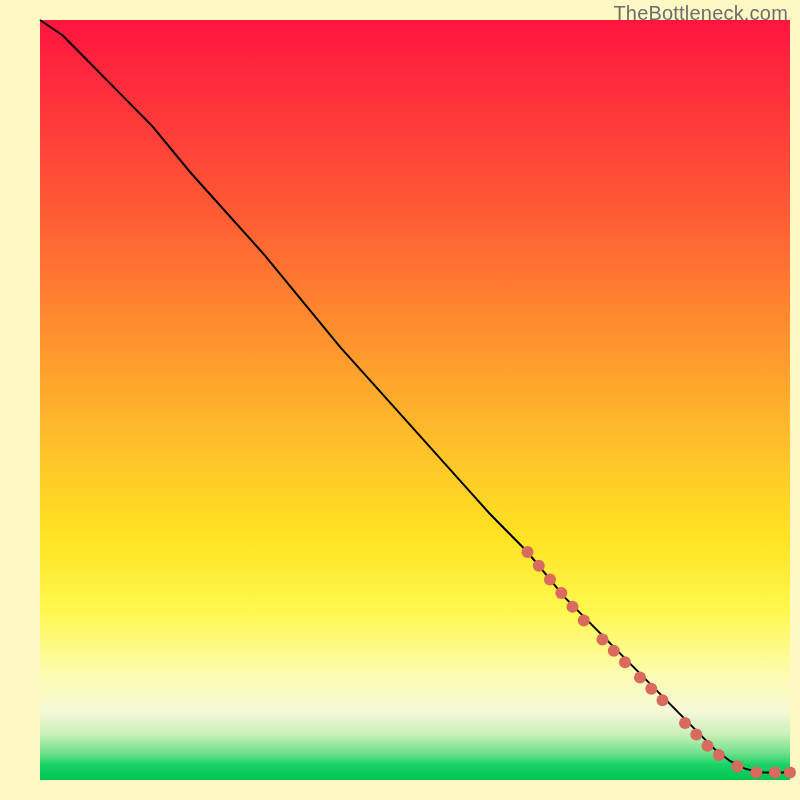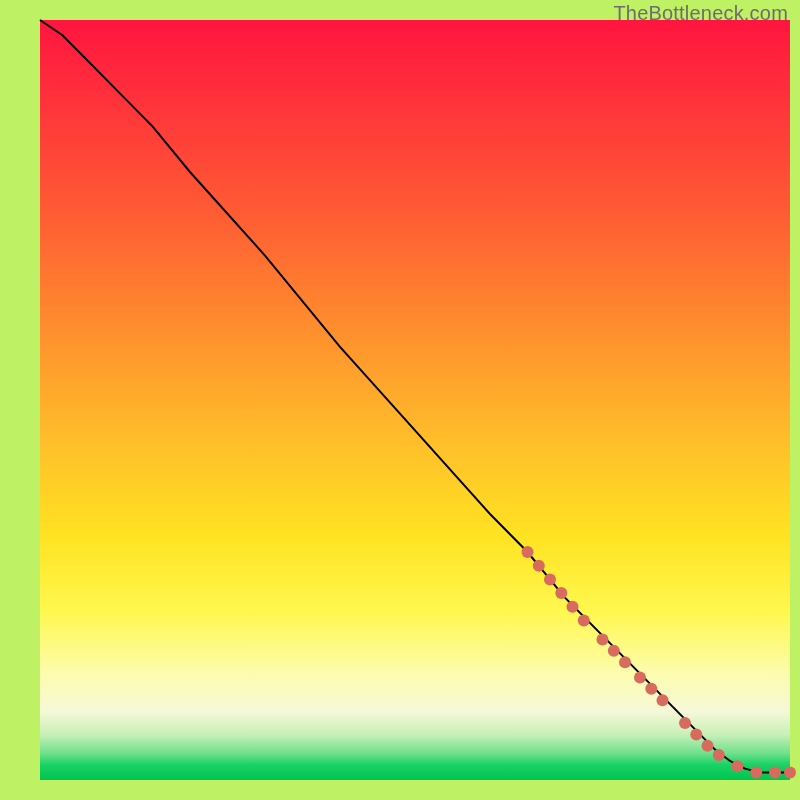--- a/index.html
+++ b/index.html
@@ -8,21 +8,21 @@
     width: 800px;
     height: 800px;
     background: #000;
     overflow: hidden;
     font-family: Arial, Helvetica, sans-serif;
   }
   .frame {
     position: relative;
     width: 800px;
     height: 800px;
-    background: #bef264;
+    background: #fef9c3;
   }
   .plot {
     position: absolute;
     left: 40px;
     top: 20px;
     width: 750px;
     height: 760px;
     
     background: linear-gradient(
       to bottom,

